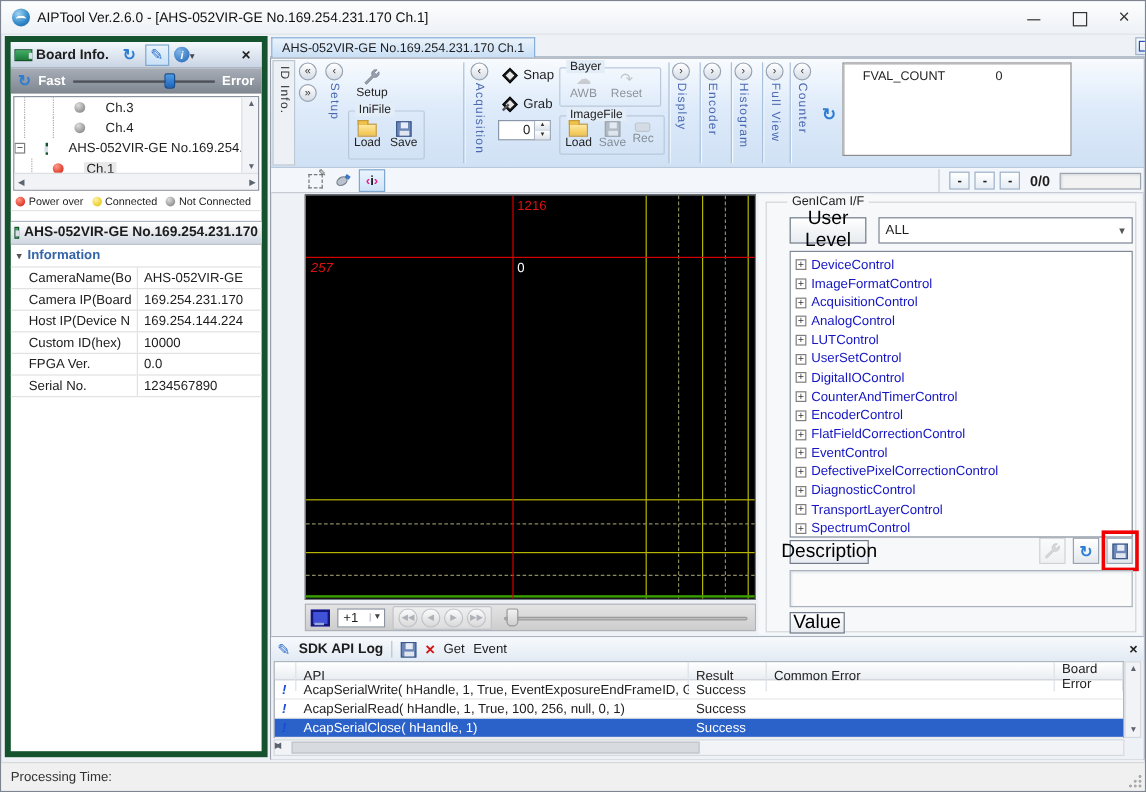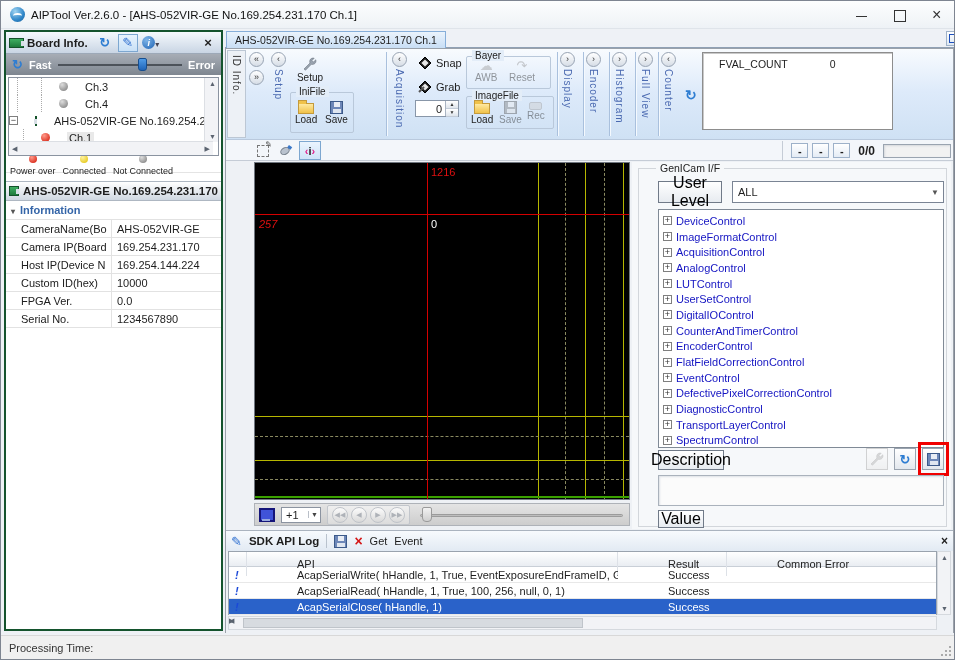--- a/index.html
+++ b/index.html
@@ -17,21 +17,21 @@
     border-radius:50%;border-top:2px solid #fff;}
   .title-text{font-size:11.5px;color:#111;}
   .win-controls{position:absolute;right:10px;top:0;height:28px;display:flex;align-items:center;gap:26px;color:#333;}
   .wc{width:12px;height:12px;position:relative;cursor:default;}
   .wc-min::before{content:"";position:absolute;left:0;top:7px;width:11px;height:1px;background:#333;}
   .wc-max::before{content:"";position:absolute;left:0;top:1px;width:10px;height:10px;border:1px solid #333;}
   .wc-close::before{content:"×";font-size:16px;line-height:12px;color:#333;}
 
   
   .left-panel{position:absolute;left:3px;top:29px;width:219px;height:601px;background:#fff;
-    border:2px solid #14532d;}
+    border:5px solid #14532d;}
   .lp-header{height:22px;background:linear-gradient(#f5f9fd,#c9d5e4);border-bottom:1px solid #9da9b8;
     display:flex;align-items:center;gap:3px;padding:0 3px;}
   .boardicon{width:15px;height:10px;background:linear-gradient(#3fae62,#1e7a3c);border:1px solid #14522a;position:relative;}
   .boardicon::after{content:"";position:absolute;right:-1px;top:2px;width:3px;height:5px;background:#d8dfe6;}
   .lp-title{font-weight:bold;font-size:11.5px;margin-right:4px;}
   .tbtn{width:20px;height:18px;display:flex;align-items:center;justify-content:center;border:1px solid transparent;}
   .tbtn.hot{background:linear-gradient(#e8f3fd,#c8e0f6);border-color:#7da7d0;}
   .i-refresh::before{content:"↻";color:#2e7dd2;font-weight:bold;font-size:13px;}
   .i-brush::before{content:"✎";color:#2e6fd0;font-size:13px;}
   .i-info{width:13px;height:13px;border-radius:50%;background:radial-gradient(circle at 35% 30%,#7fb5e8,#1d62b4);
@@ -58,21 +58,21 @@
   .exp-minus::before{content:"−";} .exp-plus::before{content:"+";}
   .sel-light{background:#e9e9e9;padding:0 2px;}
   .vsb{position:absolute;right:0;top:0;width:14px;height:64px;background:#f2f3f6;border-left:1px solid #dcdfe4;}
   .hsb{position:absolute;left:0;bottom:0;height:14px;width:204px;background:#f2f3f6;border-top:1px solid #dcdfe4;}
   .arr{position:absolute;font-size:7px;color:#5b6470;}
   .vsb .arr.up{top:2px;left:4px;} .vsb .arr.dn{bottom:2px;left:4px;}
   .hsb .arr.lf{left:3px;top:3px;} .hsb .arr.rt{right:3px;top:3px;}
 
   .lp-legend{height:15px;display:flex;align-items:center;gap:7px;padding:0 4px;font-size:9px;color:#222;
     border-bottom:1px solid #e4e4e4;}
-  .lg{display:flex;align-items:center;gap:3px;flex-direction:column;}
+  .lg{display:flex;align-items:center;gap:3px;}
   .lg .sphere{width:8px;height:8px;}
 
   .lp-devheader{margin-top:8px;height:20px;background:linear-gradient(#ffffff,#cfd7e1);
     border-top:1px solid #aeb7c2;border-bottom:1px solid #aeb7c2;display:flex;align-items:center;gap:4px;
     padding:0 3px;font-weight:bold;font-size:11.5px;white-space:nowrap;overflow:hidden;}
   .lp-section{height:18px;display:flex;align-items:center;gap:5px;padding:0 5px;color:#3465a8;font-weight:bold;}
   .sec-arrow::before{content:"▾";font-size:8px;color:#555;}
   .igrid{border-top:1px solid #e2e2e2;}
   .igrow{display:grid;grid-template-columns:106px 1fr;height:18px;border-bottom:1px solid #e2e2e2;align-items:center;}
   .igrow .k{padding-left:15px;border-right:1px solid #e2e2e2;color:#202020;overflow:hidden;white-space:nowrap;height:100%;display:flex;align-items:center;}
@@ -202,21 +202,21 @@
   .value-btn{position:absolute;left:26px;top:348px;width:46px;height:18px;}
 
   
   .sdk{position:absolute;left:0;top:481px;width:727px;height:103px;background:#eef1f5;border-top:1px solid #aab3bf;}
   .sdk-header{height:20px;display:flex;align-items:center;gap:7px;padding:0 5px;background:linear-gradient(#f7fafd,#e2eaf3);}
   .sdk-title{font-weight:bold;font-size:11.5px;}
   .hsep{width:1px;height:14px;background:#b9c2cd;}
   .redx::before{content:"×";color:#d41515;font-weight:bold;font-size:14px;}
   .sdk-close{margin-left:auto;}
   .logtable{position:absolute;left:2px;top:20px;width:709px;height:64px;background:#fff;border:1px solid #9aa3ae;}
-  .lhead,.lrow{display:grid;grid-template-columns:18px 327px 65px 240px 1fr;align-items:center;height:16px;gap:44px;}
+  .lhead,.lrow{display:grid;grid-template-columns:18px 327px 65px 240px 1fr;align-items:center;height:16px;}
   .lhead{height:15px;background:linear-gradient(#fff,#e9edf2);border-bottom:1px solid #c9cfd7;color:#222;}
   .lhead span{padding-left:6px;border-right:1px solid #dde1e7;height:100%;display:flex;align-items:center;}
   .lrow{border-bottom:1px solid #e8e8e8;white-space:nowrap;}
   .lrow span{padding-left:6px;overflow:hidden;}
   .lic::before{content:"!";color:#1a48d8;font-weight:bold;font-style:italic;}
   .lrow.sel{background:#2a62c9;color:#fff;}
   .log-vsb{position:absolute;right:2px;top:20px;width:14px;height:64px;background:#f2f3f6;border:1px solid #d5d9de;}
   .log-hsb{position:absolute;left:2px;top:85px;width:709px;height:14px;background:#f2f3f6;border:1px solid #d5d9de;}
   .log-hsb .thumb{position:absolute;left:14px;top:1px;width:340px;height:10px;background:#d7dbe0;border:1px solid #bfc4ca;}
 

